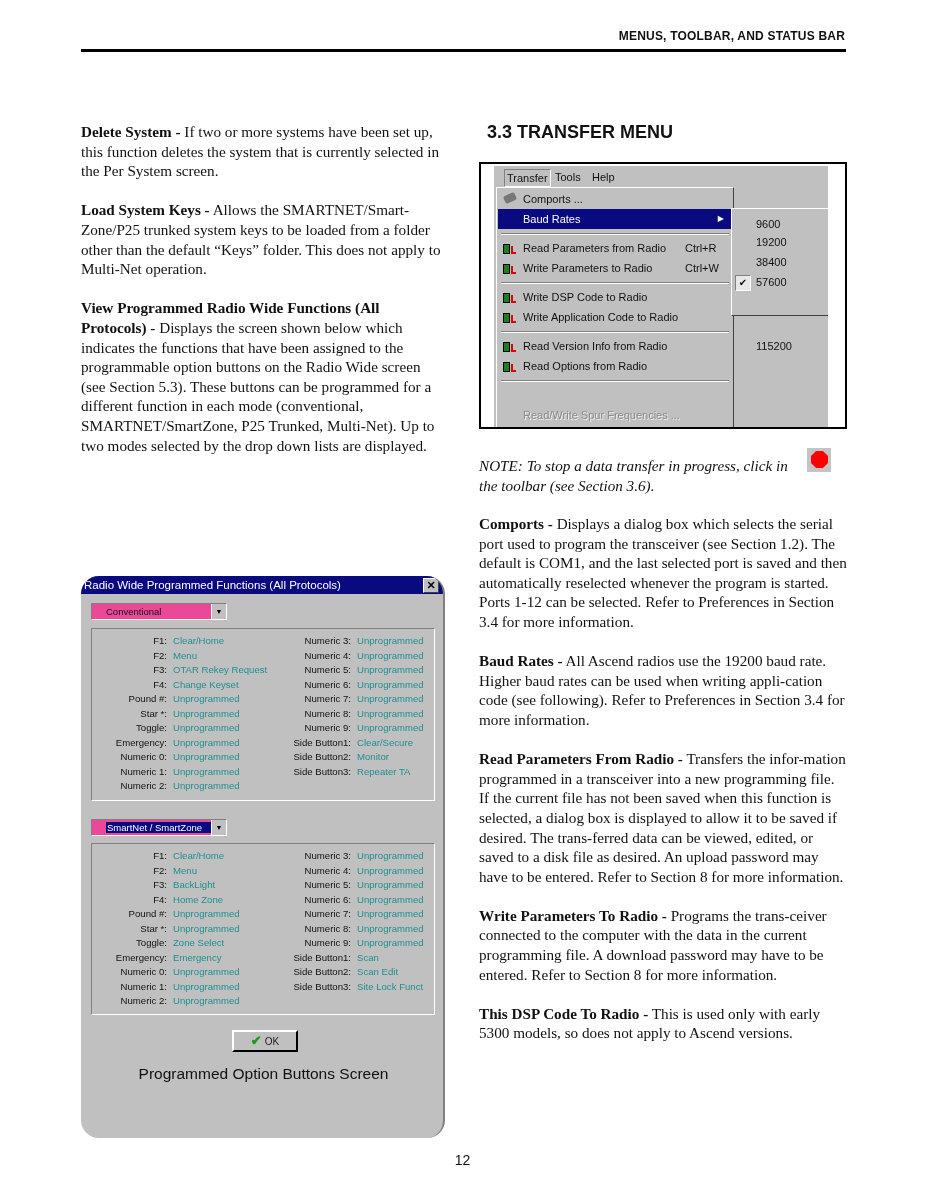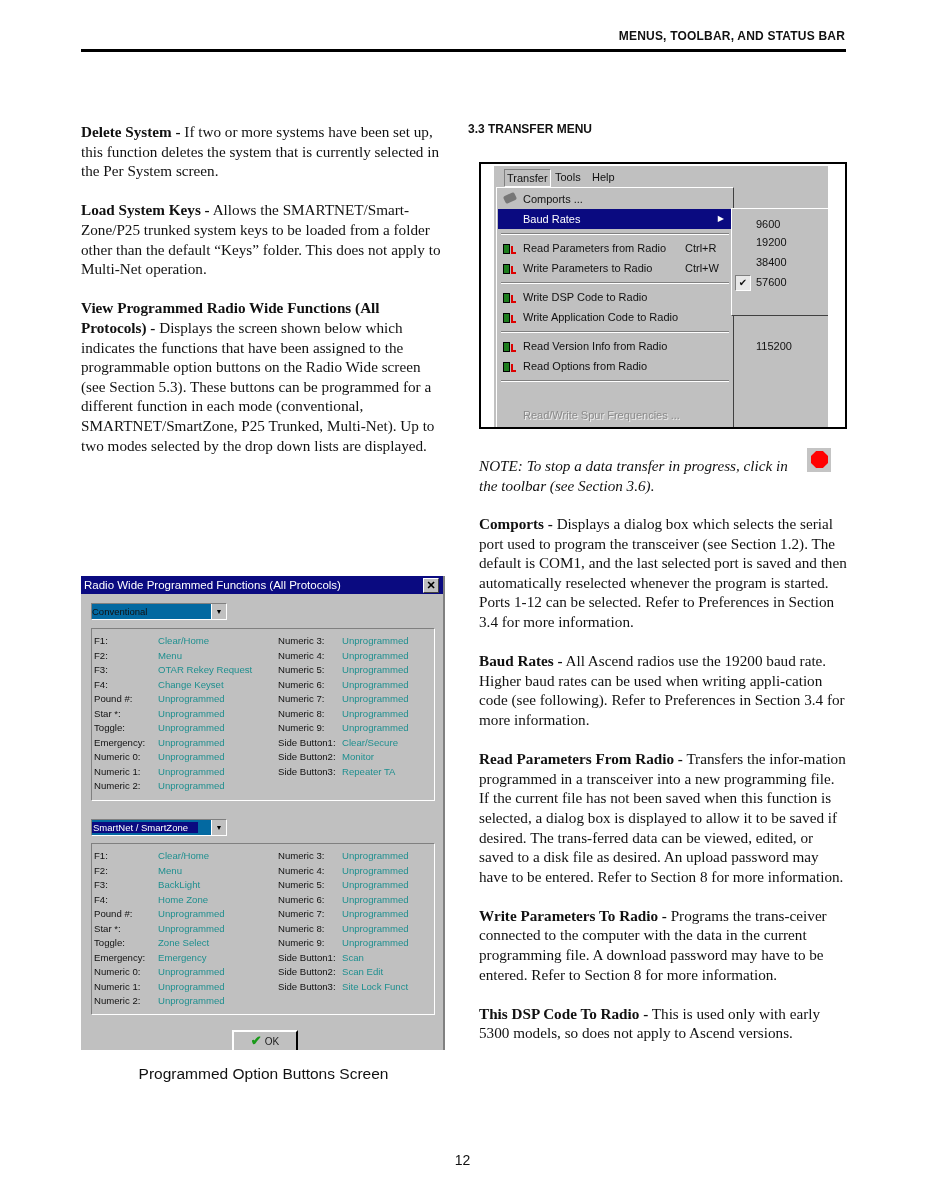--- a/index.html
+++ b/index.html
@@ -4,38 +4,38 @@
 <style>
   html,body{margin:0;padding:0;background:#fff;}
   body{width:926px;height:1198px;position:relative;overflow:hidden;font-family:"Liberation Serif",serif;color:#111;}
   .hdr{position:absolute;left:0;top:29px;width:845px;text-align:right;font-family:"Liberation Sans",sans-serif;font-weight:bold;font-size:12px;letter-spacing:0.2px;}
   .hdr-rule{position:absolute;left:81px;top:49px;width:765px;height:3px;background:#000;}
   .col{position:absolute;font-size:15.2px;line-height:19.6px;}
   .col p{margin:0 0 19.6px 0;}
   .col b{font-weight:bold;}
   .left{left:81px;top:122px;width:365px;}
   .right{left:479px;top:514px;width:368px;}
-  .sec-title{position:absolute;left:468px;top:122px;font-family:"Liberation Sans",sans-serif;font-weight:bold;font-size:12px;}
+  .sec-title{position:absolute;left:487px;top:122px;font-family:"Liberation Sans",sans-serif;font-weight:bold;font-size:18px;}
   .note{position:absolute;left:479px;top:456px;width:330px;font-style:italic;font-size:15.2px;line-height:19.6px;}
   .stop-btn{position:absolute;left:807px;top:448px;width:24px;height:24px;background:#c4c4c4;}
   .stop-btn .oct{position:absolute;left:4px;top:3px;width:17px;height:17px;background:#f00;clip-path:polygon(30% 0,70% 0,100% 30%,100% 70%,70% 100%,30% 100%,0 70%,0 30%);}
   .caption{position:absolute;left:81px;top:1065px;width:365px;text-align:center;font-family:"Liberation Sans",sans-serif;font-weight:normal;font-size:15.5px;}
   .pagenum{position:absolute;left:440px;top:1152px;width:45px;text-align:center;font-family:"Liberation Sans",sans-serif;font-size:14px;}
 
   
-  .win{position:absolute;left:81px;top:576px;width:364px;height:474px;background:#c0c0c0;font-family:"Liberation Sans",sans-serif;overflow:hidden;border-right:2px solid #808080;box-sizing:border-box;}
+  .win{position:absolute;left:81px;top:576px;width:364px;height:562px;background:#c0c0c0;font-family:"Liberation Sans",sans-serif;overflow:hidden;border-right:2px solid #808080;box-sizing:border-box;border-radius:18px;}
   .titlebar{position:absolute;left:0;top:0;width:100%;height:18px;background:#0a0a80;color:#fff;font-size:11.5px;line-height:18px;padding-left:3px;box-sizing:border-box;}
   .xbtn{position:absolute;right:4px;top:2px;width:14px;height:13px;background:#c0c0c0;border:1px solid;border-color:#fff #404040 #404040 #fff;color:#000;font-size:11px;line-height:12px;text-align:center;font-weight:bold;}
-  .combo{position:absolute;left:10px;width:136px;height:17px;background:#0369a1;border:1px solid;border-color:#808080 #fff #fff #808080;box-sizing:border-box;font-size:9.5px;line-height:15px;padding-left:0;}
+  .combo{position:absolute;left:10px;width:136px;height:17px;background:#ec4899;border:1px solid;border-color:#808080 #fff #fff #808080;box-sizing:border-box;font-size:9.5px;line-height:15px;padding-left:14px;}
   .combo.sel .cv{background:#0a0a80;color:#fff;padding:0 10px 0 1px;}
   .combo .arrow{position:absolute;right:0;top:0;width:15px;height:15px;background:#c0c0c0;border-left:1px solid #fff;box-sizing:border-box;text-align:center;font-size:7px;line-height:15px;color:#000;}
   .frame{position:absolute;left:10px;width:344px;border:1px solid;border-color:#808080 #fff #fff #808080;box-sizing:border-box;}
   .grid{position:absolute;font-size:9.6px;line-height:14.5px;}
   .row{display:flex;}
-  .lbl{width:64px;text-align:left;color:#111;padding-right:6px;box-sizing:border-box;}
+  .lbl{width:64px;text-align:right;color:#111;padding-right:6px;box-sizing:border-box;margin-left:15px;}
   .val{color:#1f8f8f;}
   .okbtn{position:absolute;left:151px;top:454px;width:66px;height:22px;background:#c0c0c0;border:2px solid;border-color:#fff #000 #000 #fff;box-sizing:border-box;font-size:10px;text-align:center;line-height:18px;color:#222;}
   .okbtn .chk{color:#1a9a1a;font-weight:bold;font-size:13px;margin-right:3px;}
 
   
   .menubox{position:absolute;left:479px;top:162px;width:368px;height:267px;border:2px solid #000;box-sizing:border-box;background:#fff;}
   .mscreen{position:absolute;left:13px;top:2px;width:334px;height:261px;background:#c0c0c0;font-family:"Liberation Sans",sans-serif;font-size:11px;overflow:hidden;}
   .menubar{position:absolute;left:0;top:0;height:22px;width:100%;}
   .menubar span{position:absolute;top:5px;}
   .mb-transfer{left:10px;border:1px solid;border-color:#808080 #fff #fff #808080;padding:0 2px;top:3px !important;line-height:16px;}

